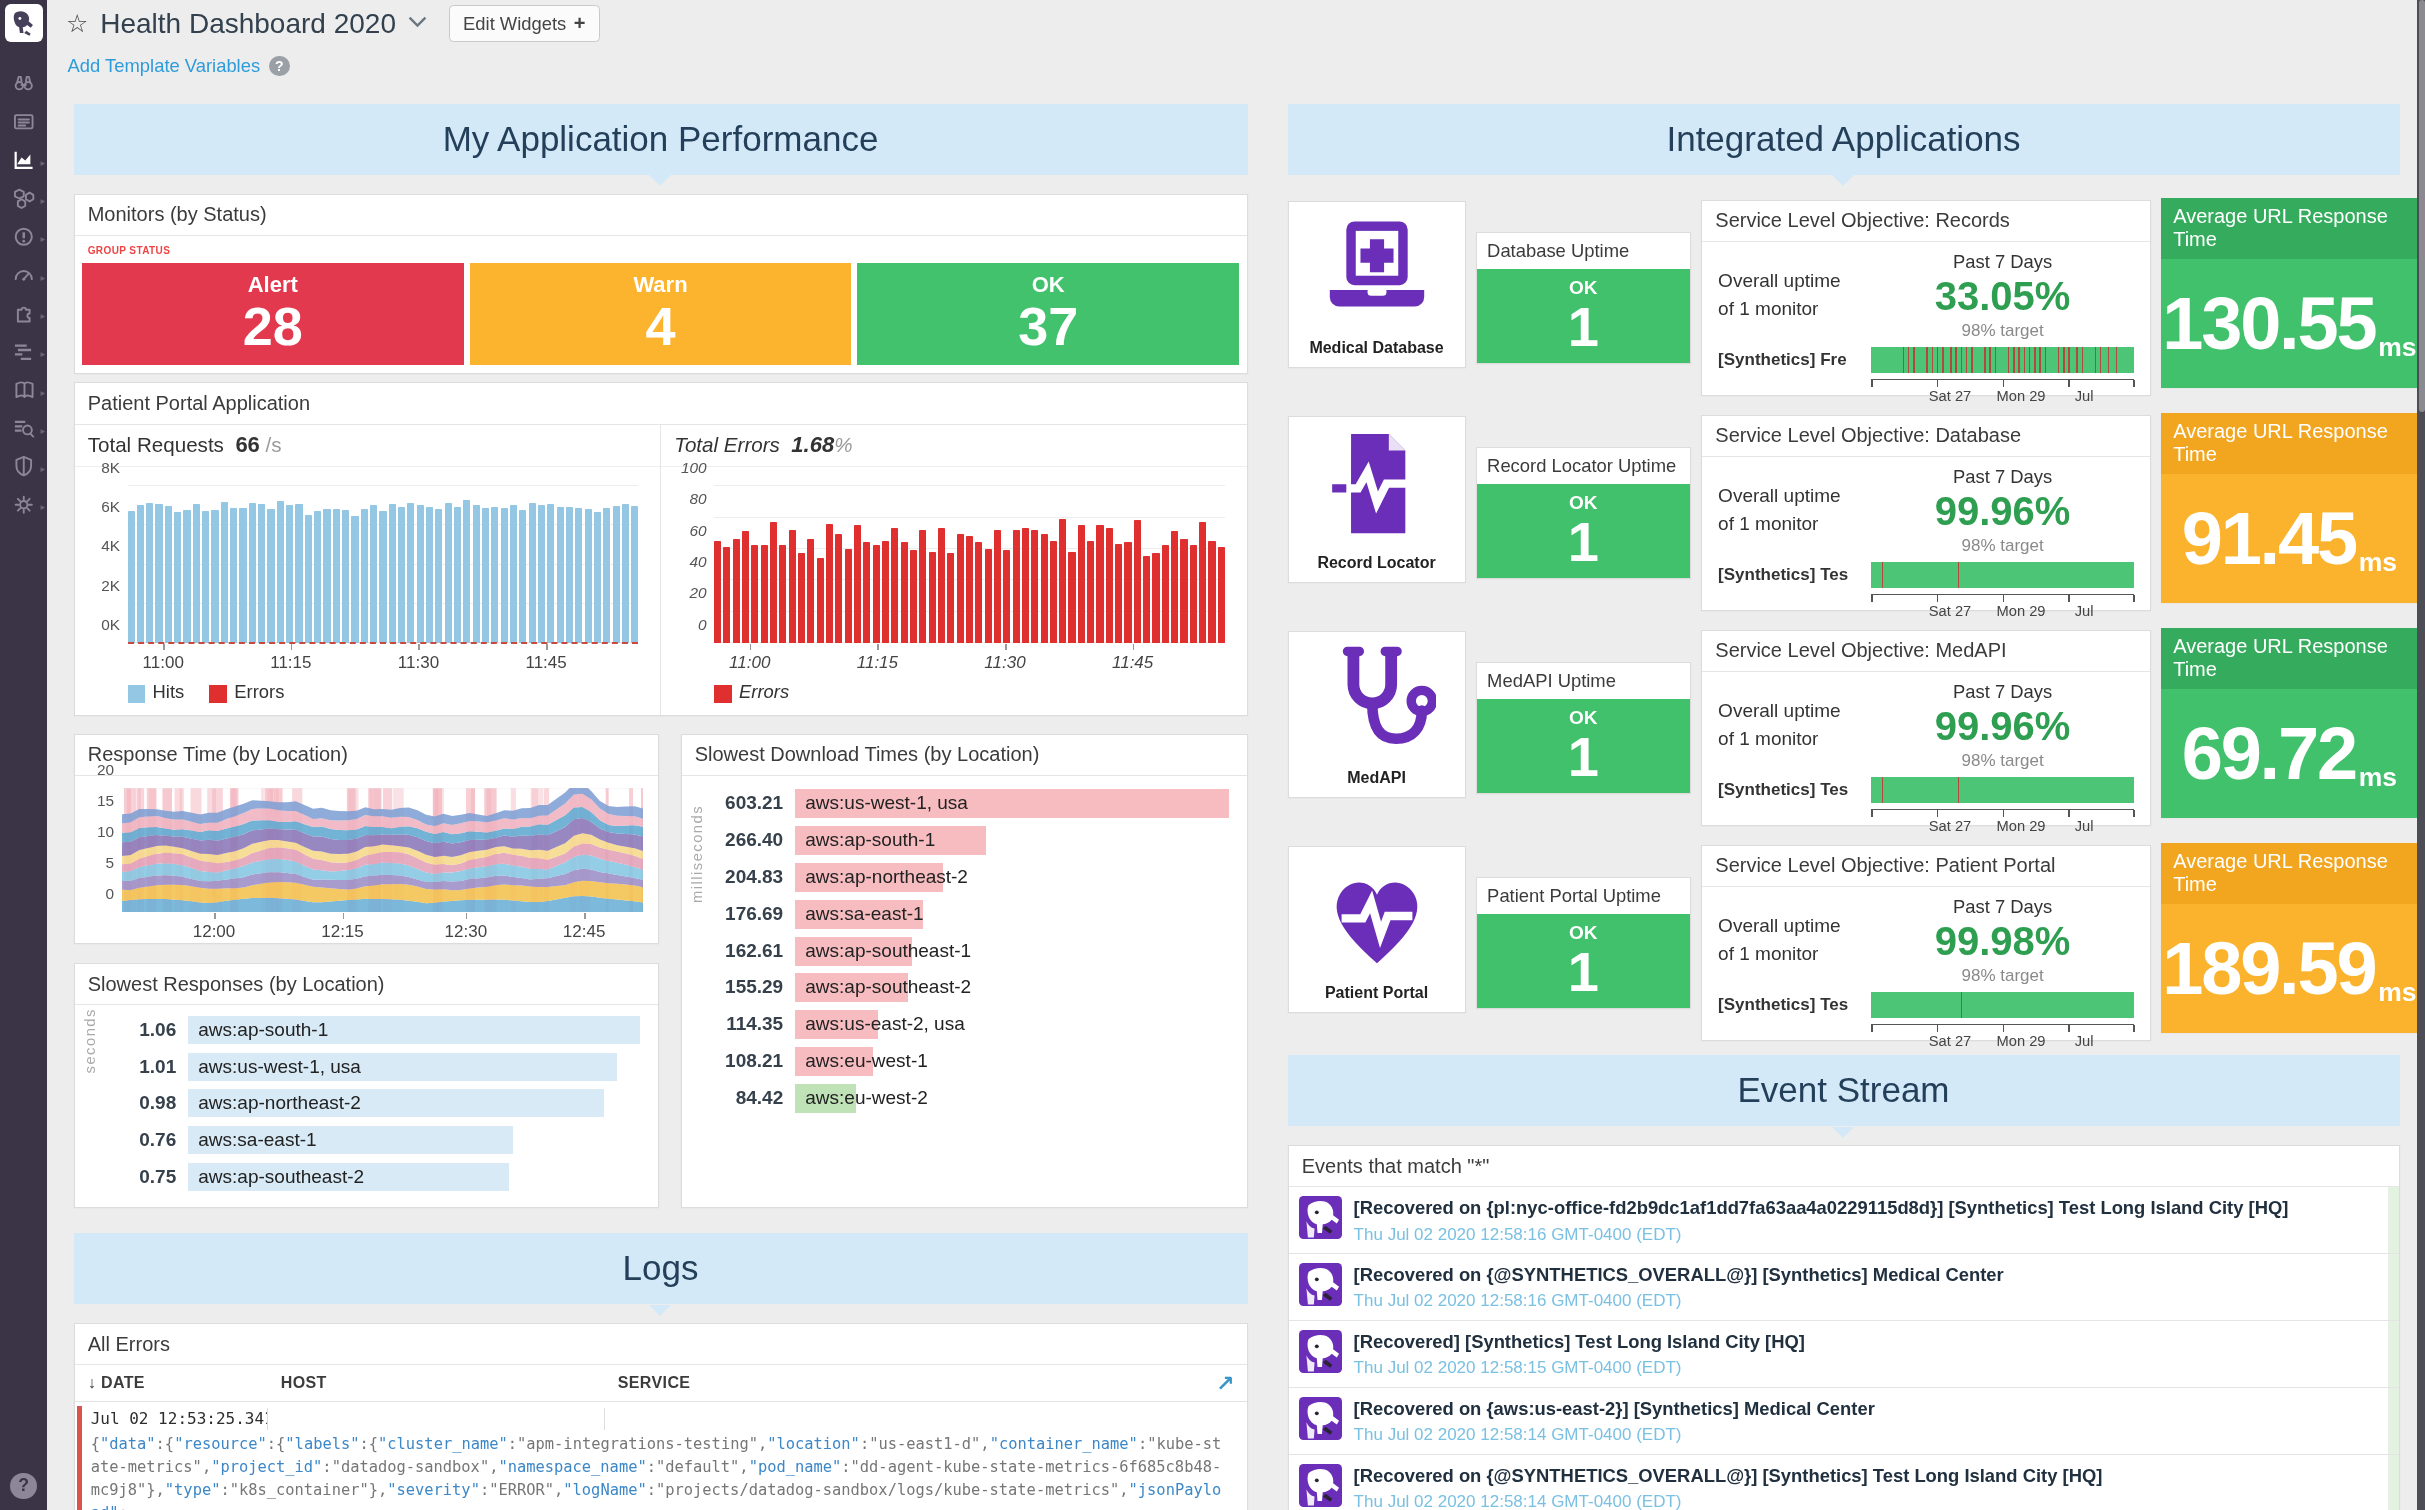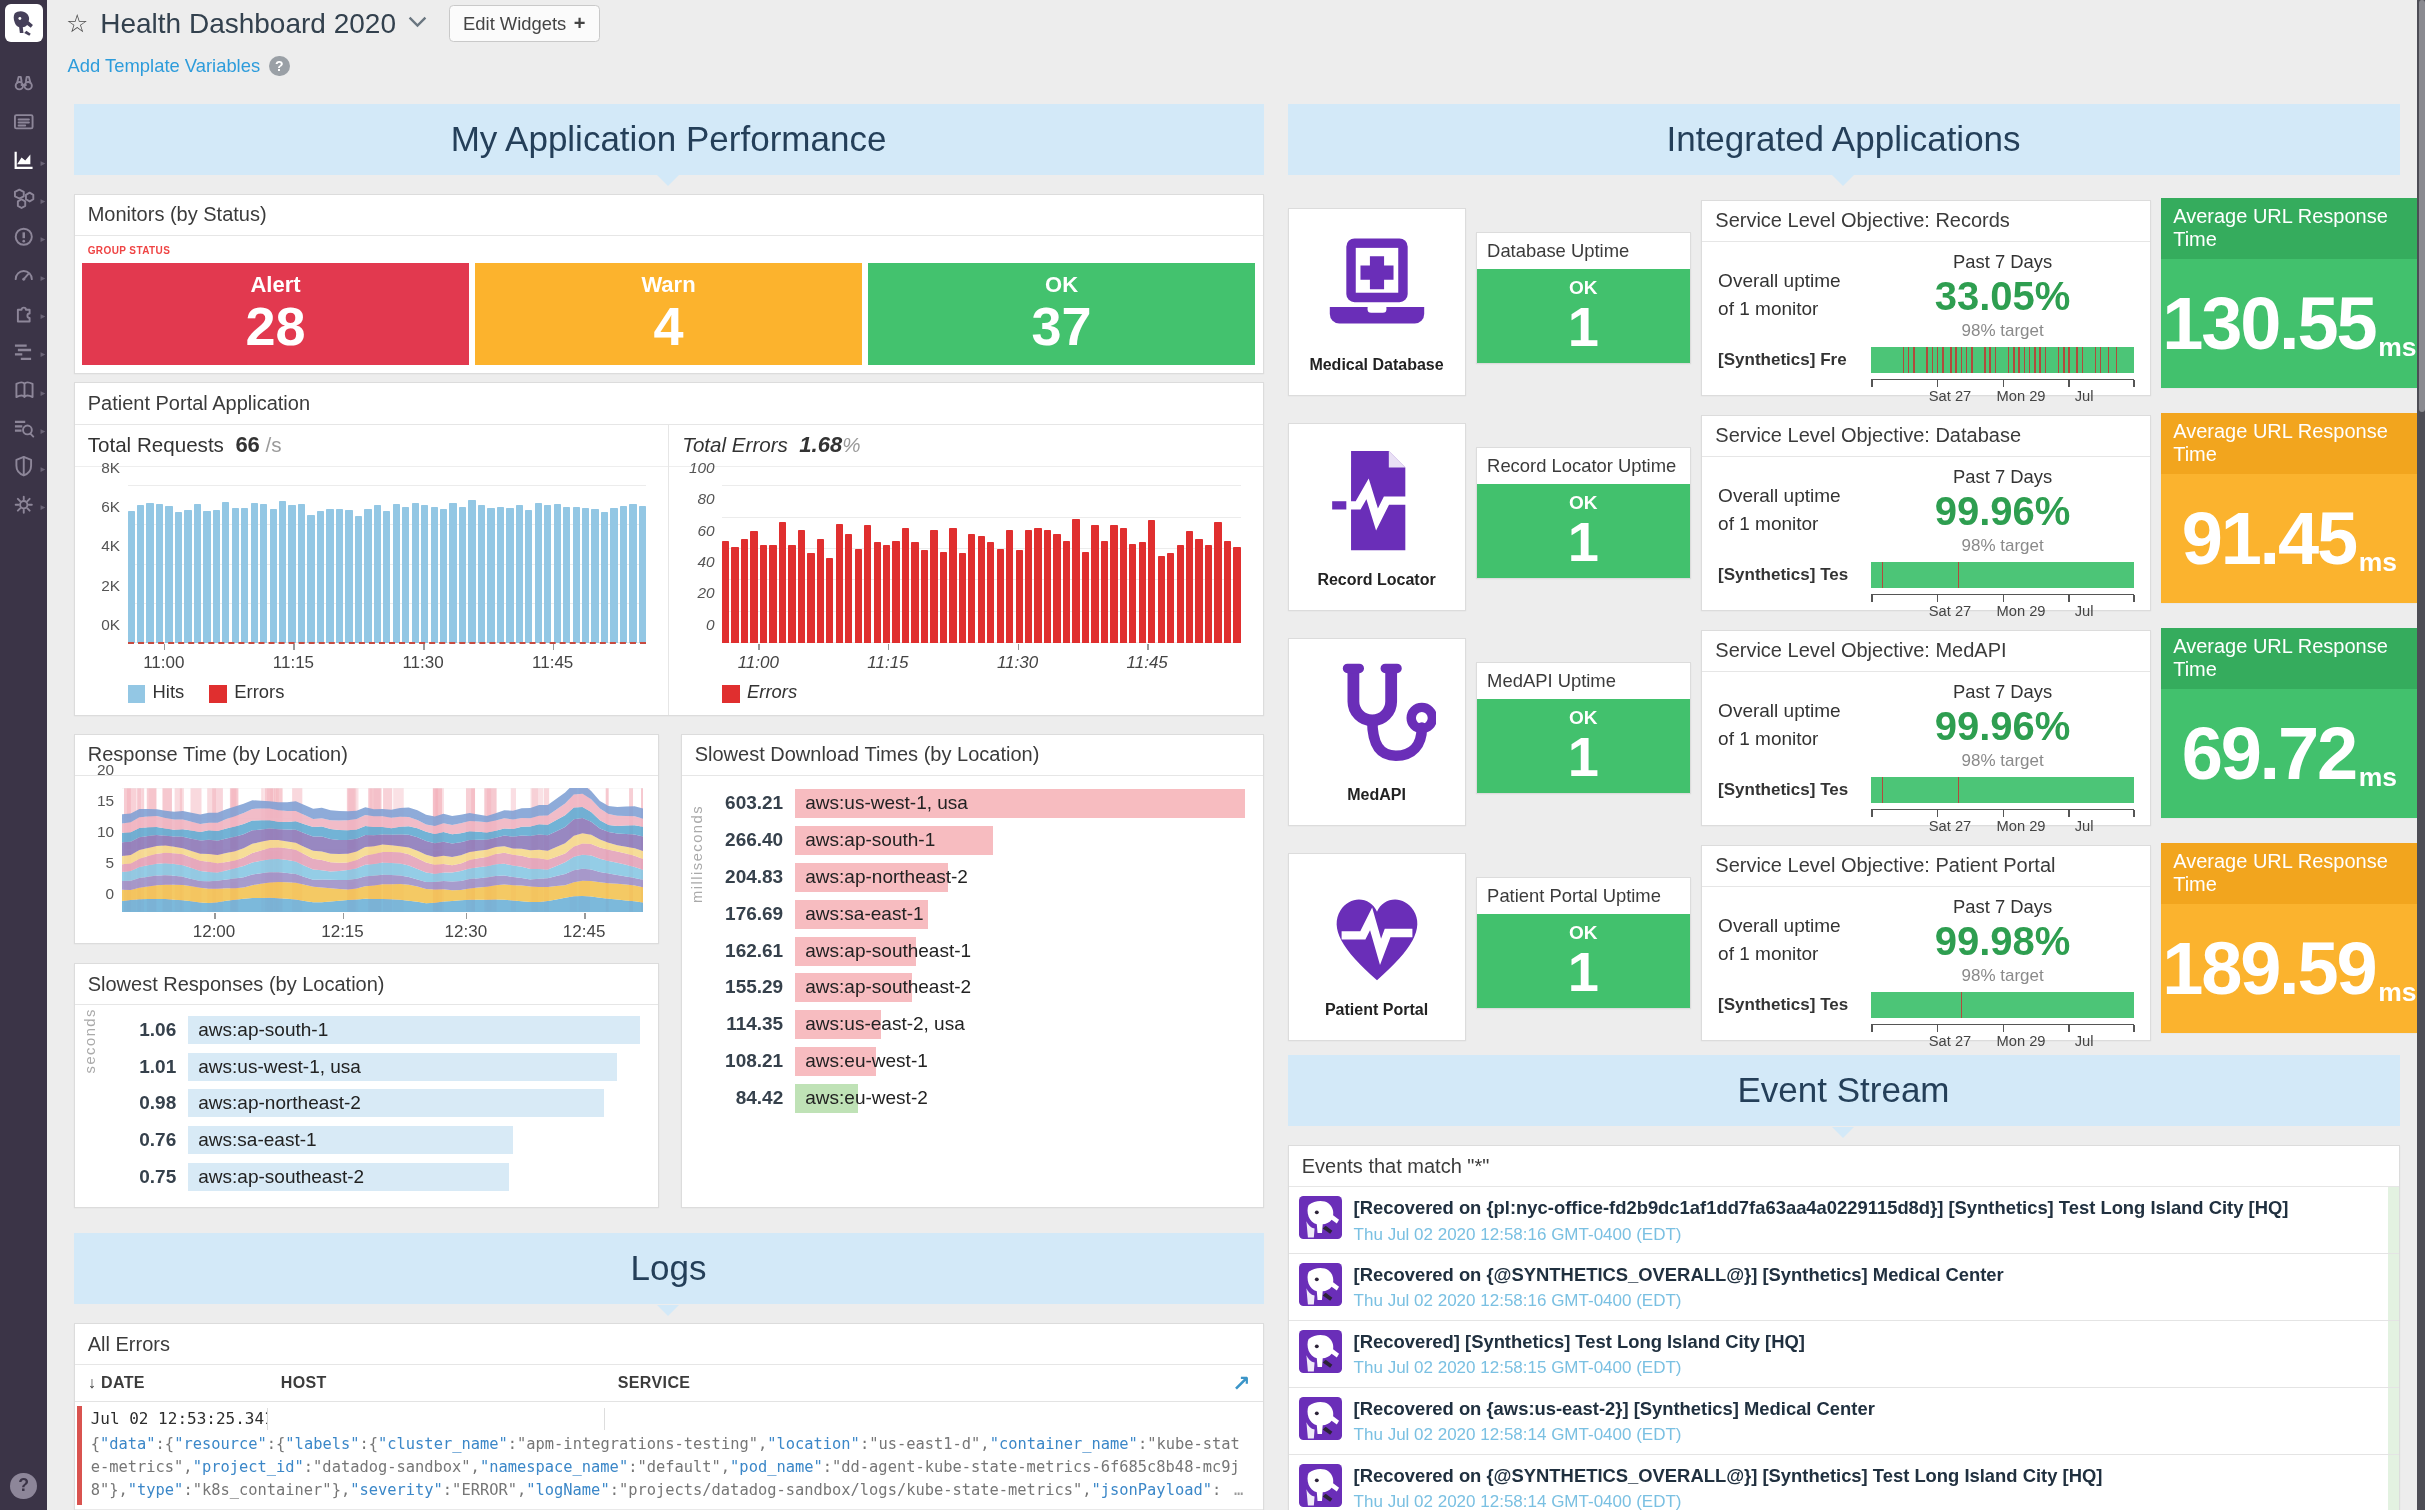--- a/index.html
+++ b/index.html
@@ -25,21 +25,21 @@
   .db-title { font-size:28px; font-weight:500; color:#33414e; }
   .chev svg { width:19px; height:13.2px; }
   .edit-btn { margin-left:10.3px; background:#fbfbfb; border:1.5px solid #c9c9c9; border-radius:4.4px;
     font-size:18.4px; color:#444; padding:5.9px 13.2px; display:flex; gap:7.4px; align-items:center; }
   .edit-btn b { font-size:20px; }
   .tvar-row { height:38px; display:flex; align-items:center; gap:8.8px; padding:0 20.6px; }
   .tvar-link { color:#2d9cdb; font-size:18.4px; text-decoration:none; }
   .qmark { width:20.6px; height:20.6px; border-radius:50%; background:#9aa0a6; color:#fff; font-size:14px;
     font-weight:bold; display:flex; align-items:center; justify-content:center; }
 
-  .content { flex:1; display:flex; gap:24px; padding:19px 17.7px 0 26.5px; min-height:0; }
+  .content { flex:1; display:flex; gap:40px; padding:19px 17.7px 0 26.5px; min-height:0; }
   .col-left  { width:1217px; display:flex; flex-direction:column; min-height:0; }
   .col-right { width:1112px; display:flex; flex-direction:column; min-height:0; }
 
   
   .banner { background:#d3e9f8; text-align:center; font-size:35px; font-weight:500; color:#243f59;
     padding:14.7px 0 16px; position:relative; flex:0 0 auto; }
   .banner:after { content:""; position:absolute; left:50%; bottom:-11.8px; margin-left:-11.8px;
     border:11.8px solid transparent; border-top-color:#d3e9f8; border-bottom:none; }
 
   
@@ -98,21 +98,21 @@
   .log-row:before { content:""; position:absolute; left:2.9px; top:4.4px; bottom:4.4px; width:5.1px; background:#d9534f; }
   .log-meta { display:grid; grid-template-columns:184px 337px 1fr; font-size:16px; color:#2d2d2d; }
   .log-meta .c { padding:1.5px 7.4px; white-space:nowrap; overflow:hidden; }
   .log-meta .c + .c { border-left:1.5px solid #ddd; }
   .log-msg { font-size:15.4px; line-height:23px; color:#2d2d2d; padding:2.9px 7.4px 0; word-break:break-all; }
   .seg-json { color:#767676; } .seg-json .lk { color:#3b87c8; }
   .dots { color:#9a9a9a; float:right; }
 
   
   .app-row { display:grid; grid-template-columns:178px 215px 450px 256px; gap:10.3px; height:215px; align-items:start; }
-  .img-card { height:188px; margin-top:14px; display:flex; flex-direction:column; align-items:center; justify-content:center; gap:5.9px; }
+  .img-card { height:167px; margin-top:7px; display:flex; flex-direction:column; align-items:center; justify-content:center; gap:5.9px; }
   .img-card svg { width:118px; height:118px; }
   .img-cap { font-size:16px; font-weight:bold; color:#222; }
   .uptime-card { margin-top:38px; }
   .uptime-title { font-size:18.4px; color:#3b3b3b; padding:7.4px 10.3px; }
   .uptime-green { background:#42c16d; color:#fff; text-align:center; height:94px; padding-top:7.4px; }
   .uptime-green .ok { font-size:19px; font-weight:bold; }
   .uptime-green .one { font-size:56px; font-weight:bold; line-height:1; }
   .slo-card { margin-top:5.9px; height:196px; }
   .slo-body { display:grid; grid-template-columns:153px 1fr; padding:5.9px 16px 0; }
   .slo-overall { align-self:center; font-size:19px; color:#333; line-height:1.45; }

